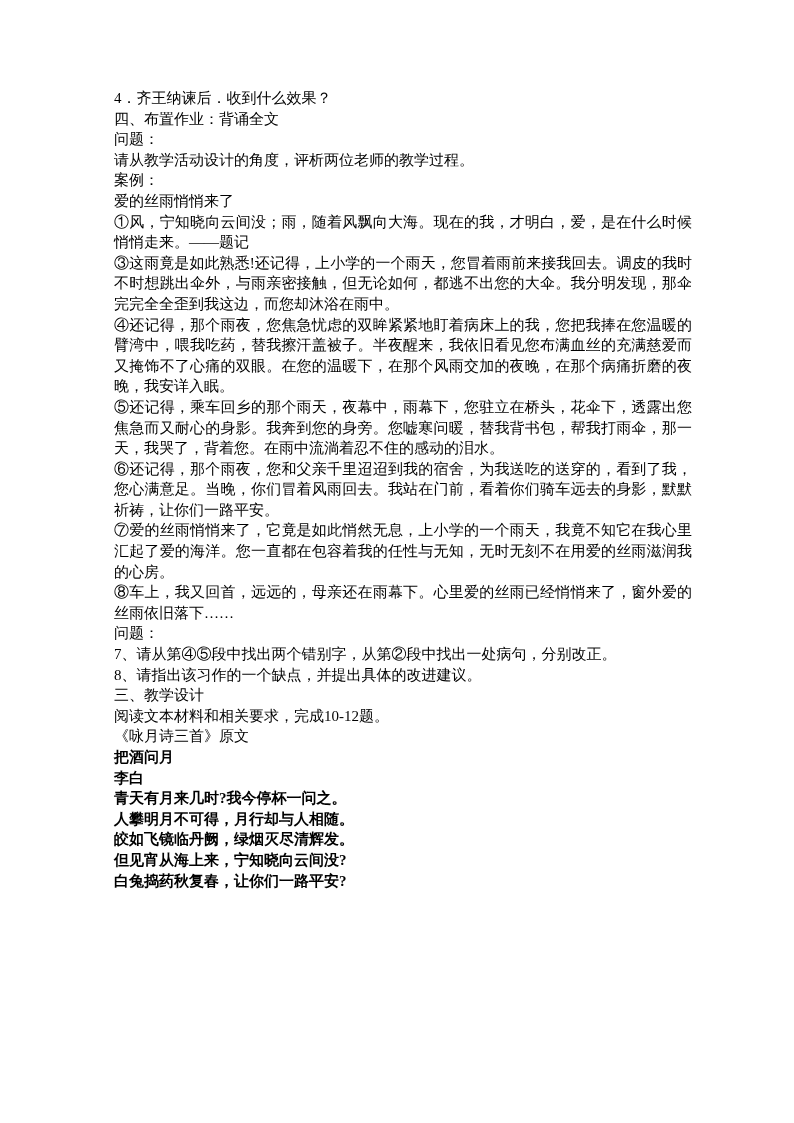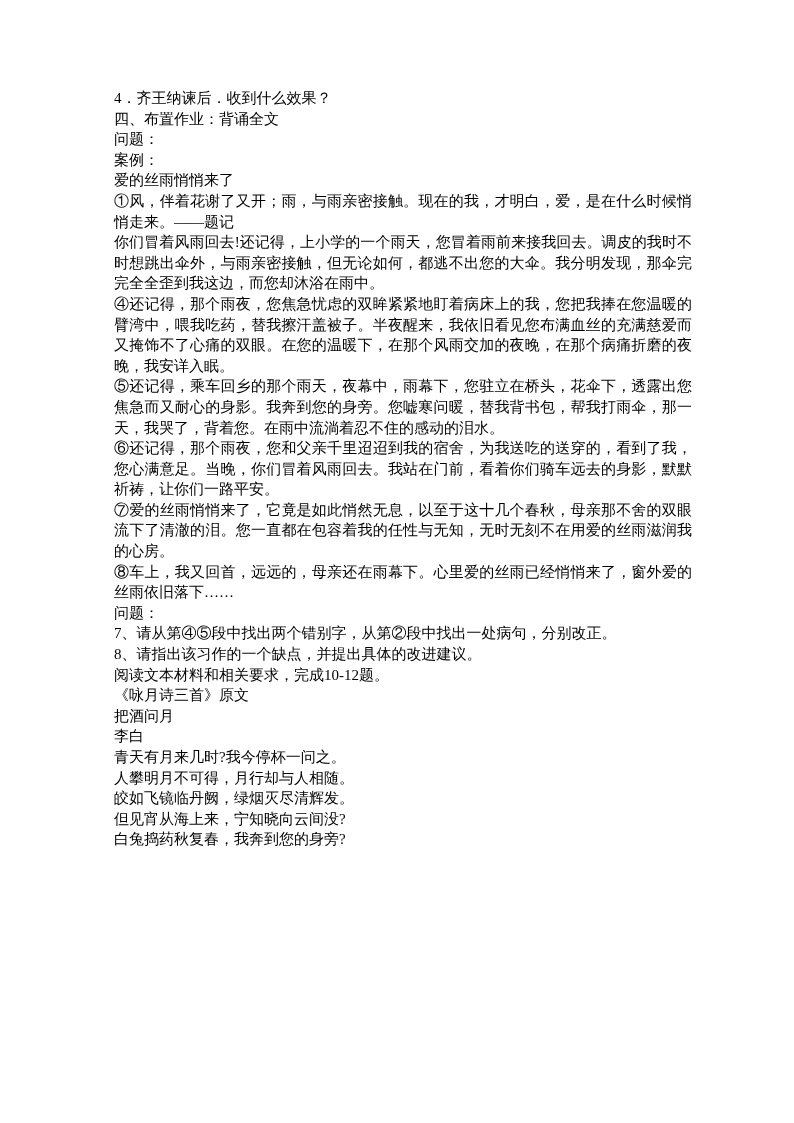--- a/index.html
+++ b/index.html
@@ -19,44 +19,46 @@
     font-size: 15px;
     line-height: 20.6px;
     color: #000000;
     overflow: hidden;
   }
   .para {
     text-align: justify;
     word-break: break-all;
   }
   .para.bold {
-    font-weight: normal;
+    font-weight: bold;
   }
 </style>
 </head>
 <body>
 
 <div class="page">
   <div class="para">4．齐王纳谏后．收到什么效果？</div>
   <div class="para">四、布置作业：背诵全文</div>
   <div class="para">问题：</div>
+  <div class="para">请从教学活动设计的角度，评析两位老师的教学过程。</div>
   <div class="para">案例：</div>
   <div class="para">爱的丝雨悄悄来了</div>
-  <div class="para">①风，伴着花谢了又开；雨，与雨亲密接触。现在的我，才明白，爱，是在什么时候悄悄走来。——题记</div>
-  <div class="para">你们冒着风雨回去!还记得，上小学的一个雨天，您冒着雨前来接我回去。调皮的我时不时想跳出伞外，与雨亲密接触，但无论如何，都逃不出您的大伞。我分明发现，那伞完完全全歪到我这边，而您却沐浴在雨中。</div>
+  <div class="para">①风，宁知晓向云间没；雨，随着风飘向大海。现在的我，才明白，爱，是在什么时候悄悄走来。——题记</div>
+  <div class="para">③这雨竟是如此熟悉!还记得，上小学的一个雨天，您冒着雨前来接我回去。调皮的我时不时想跳出伞外，与雨亲密接触，但无论如何，都逃不出您的大伞。我分明发现，那伞完完全全歪到我这边，而您却沐浴在雨中。</div>
   <div class="para">④还记得，那个雨夜，您焦急忧虑的双眸紧紧地盯着病床上的我，您把我捧在您温暖的臂湾中，喂我吃药，替我擦汗盖被子。半夜醒来，我依旧看见您布满血丝的充满慈爱而又掩饰不了心痛的双眼。在您的温暖下，在那个风雨交加的夜晚，在那个病痛折磨的夜晚，我安详入眠。</div>
   <div class="para">⑤还记得，乘车回乡的那个雨天，夜幕中，雨幕下，您驻立在桥头，花伞下，透露出您焦急而又耐心的身影。我奔到您的身旁。您嘘寒问暖，替我背书包，帮我打雨伞，那一天，我哭了，背着您。在雨中流淌着忍不住的感动的泪水。</div>
   <div class="para">⑥还记得，那个雨夜，您和父亲千里迢迢到我的宿舍，为我送吃的送穿的，看到了我，您心满意足。当晚，你们冒着风雨回去。我站在门前，看着你们骑车远去的身影，默默祈祷，让你们一路平安。</div>
-  <div class="para">⑦爱的丝雨悄悄来了，它竟是如此悄然无息，以至于这十几个春秋，母亲那不舍的双眼流下了清澈的泪。您一直都在包容着我的任性与无知，无时无刻不在用爱的丝雨滋润我的心房。</div>
+  <div class="para">⑦爱的丝雨悄悄来了，它竟是如此悄然无息，上小学的一个雨天，我竟不知它在我心里汇起了爱的海洋。您一直都在包容着我的任性与无知，无时无刻不在用爱的丝雨滋润我的心房。</div>
   <div class="para">⑧车上，我又回首，远远的，母亲还在雨幕下。心里爱的丝雨已经悄悄来了，窗外爱的丝雨依旧落下……</div>
   <div class="para">问题：</div>
   <div class="para">7、请从第④⑤段中找出两个错别字，从第②段中找出一处病句，分别改正。</div>
   <div class="para">8、请指出该习作的一个缺点，并提出具体的改进建议。</div>
+  <div class="para">三、教学设计</div>
   <div class="para">阅读文本材料和相关要求，完成10-12题。</div>
   <div class="para">《咏月诗三首》原文</div>
   <div class="para bold">把酒问月</div>
   <div class="para bold">李白</div>
   <div class="para bold">青天有月来几时?我今停杯一问之。</div>
   <div class="para bold">人攀明月不可得，月行却与人相随。</div>
   <div class="para bold">皎如飞镜临丹阙，绿烟灭尽清辉发。</div>
   <div class="para bold">但见宵从海上来，宁知晓向云间没?</div>
-  <div class="para bold">白兔捣药秋复春，我奔到您的身旁?</div>
+  <div class="para bold">白兔捣药秋复春，让你们一路平安?</div>
 </div>
 
 </body></html>

